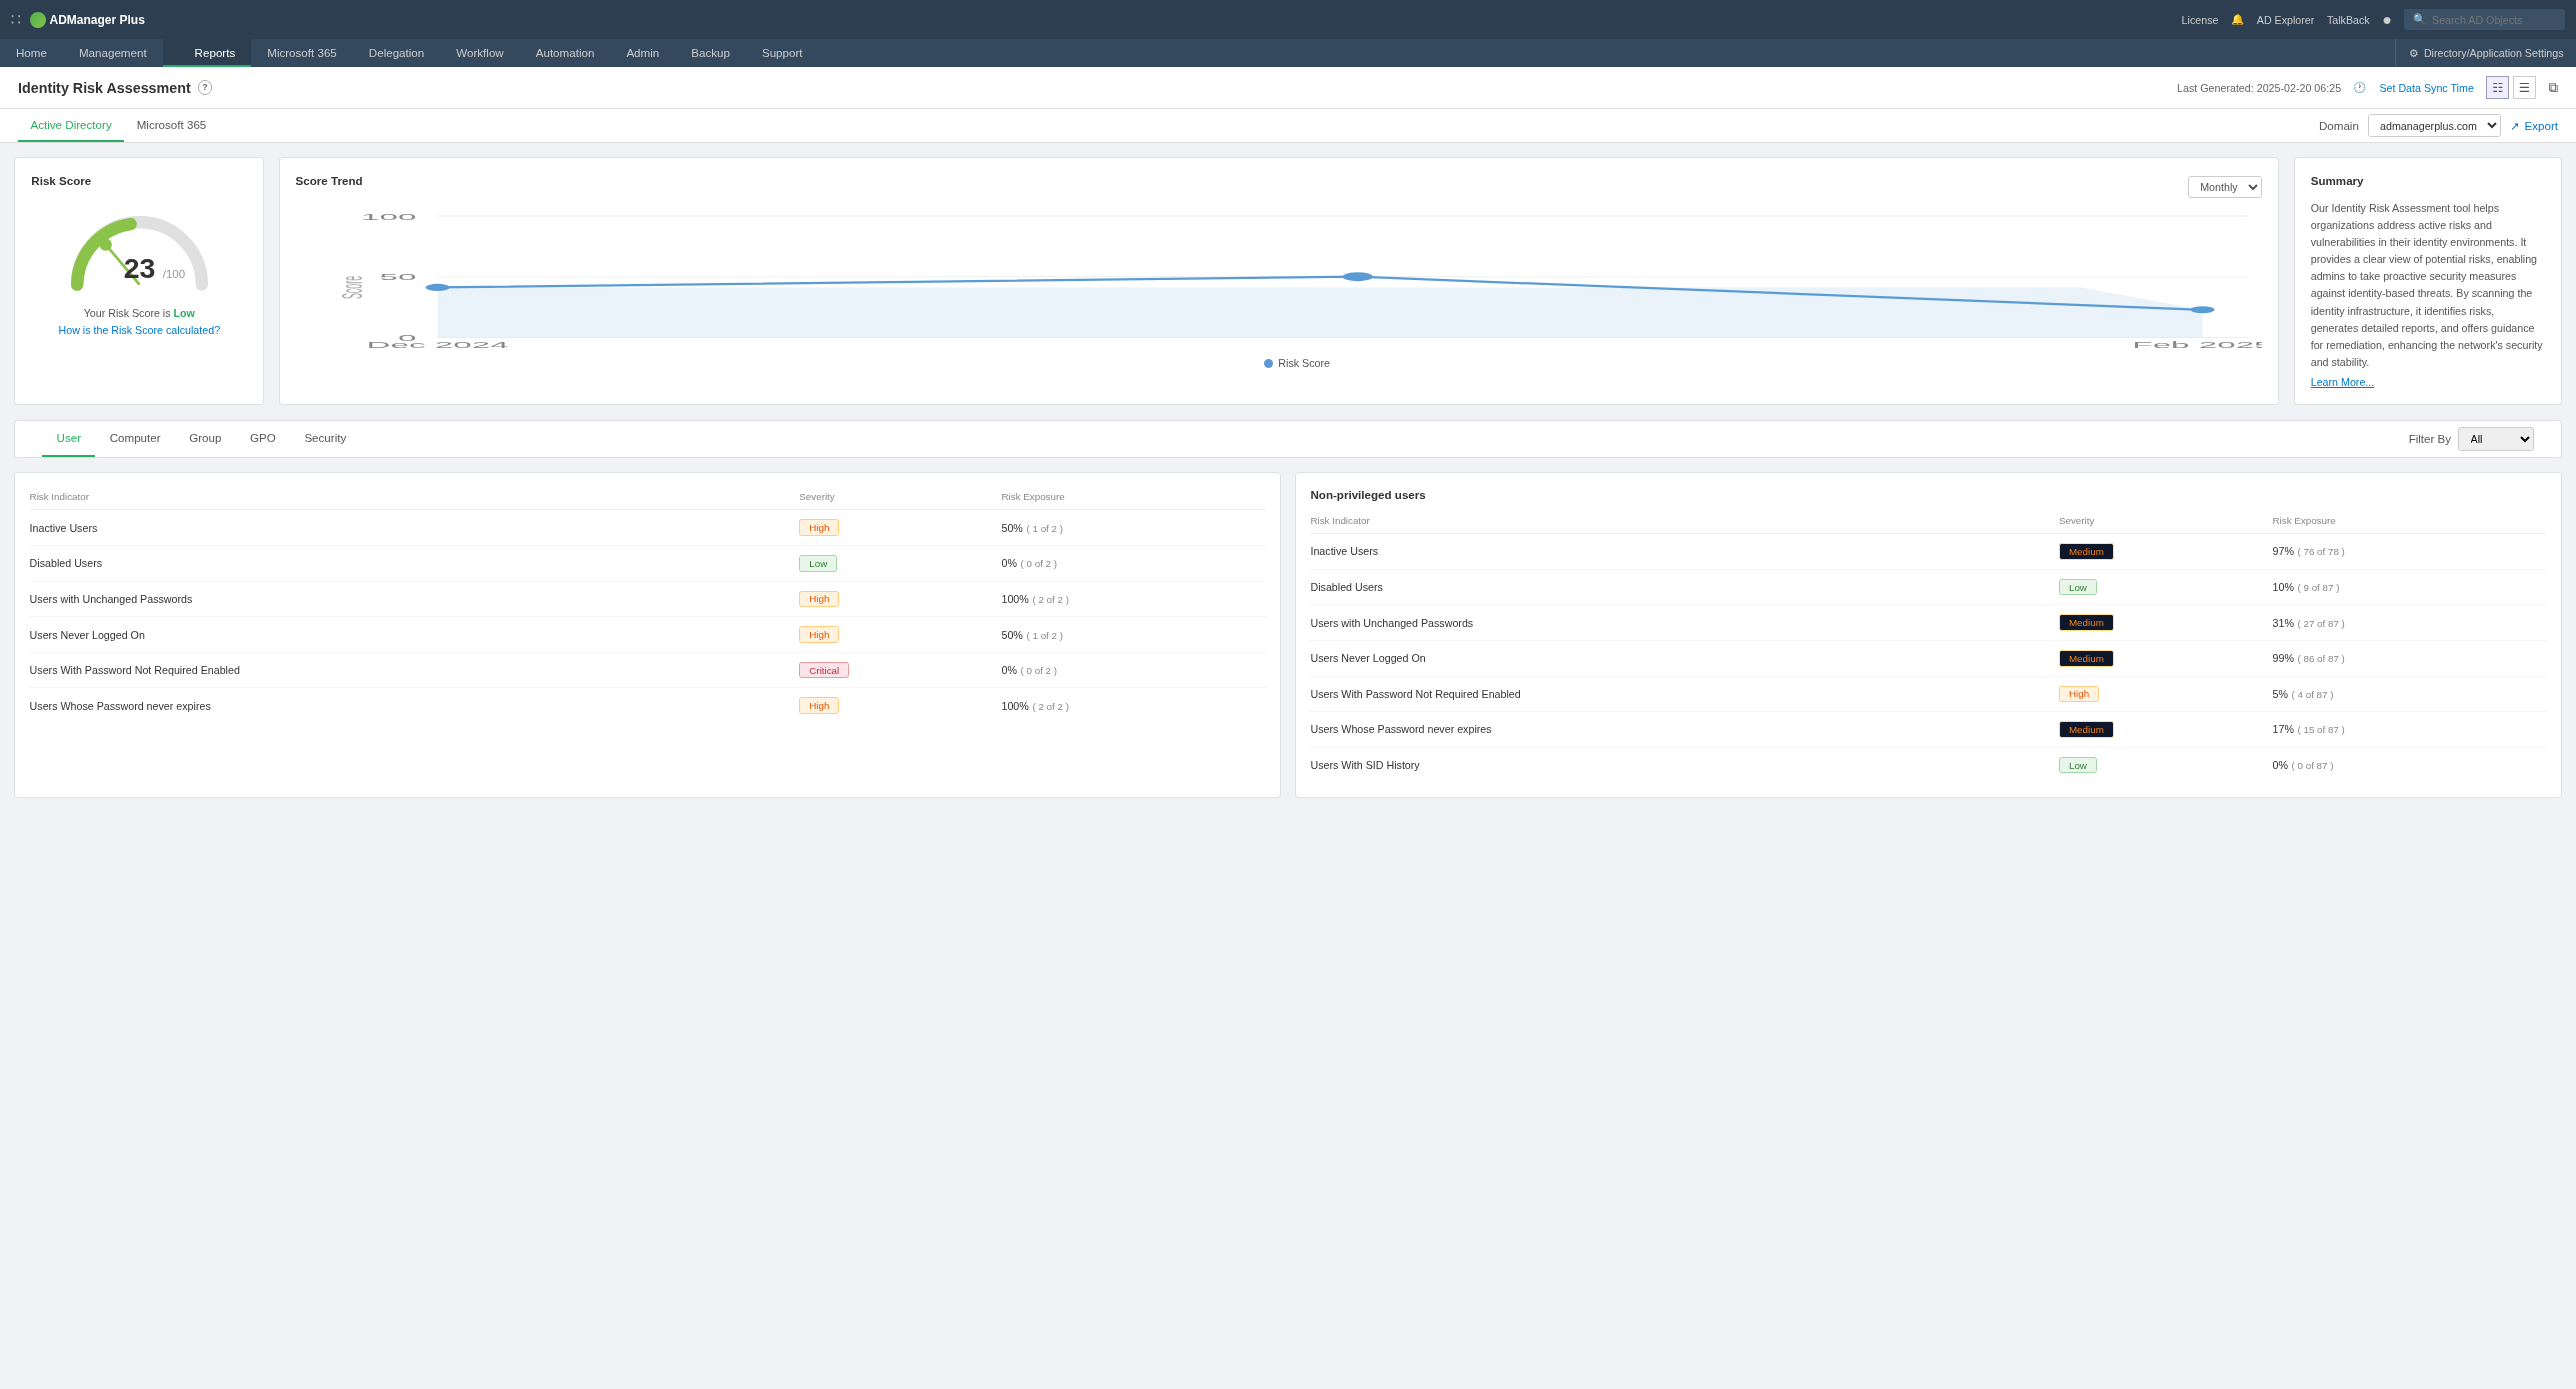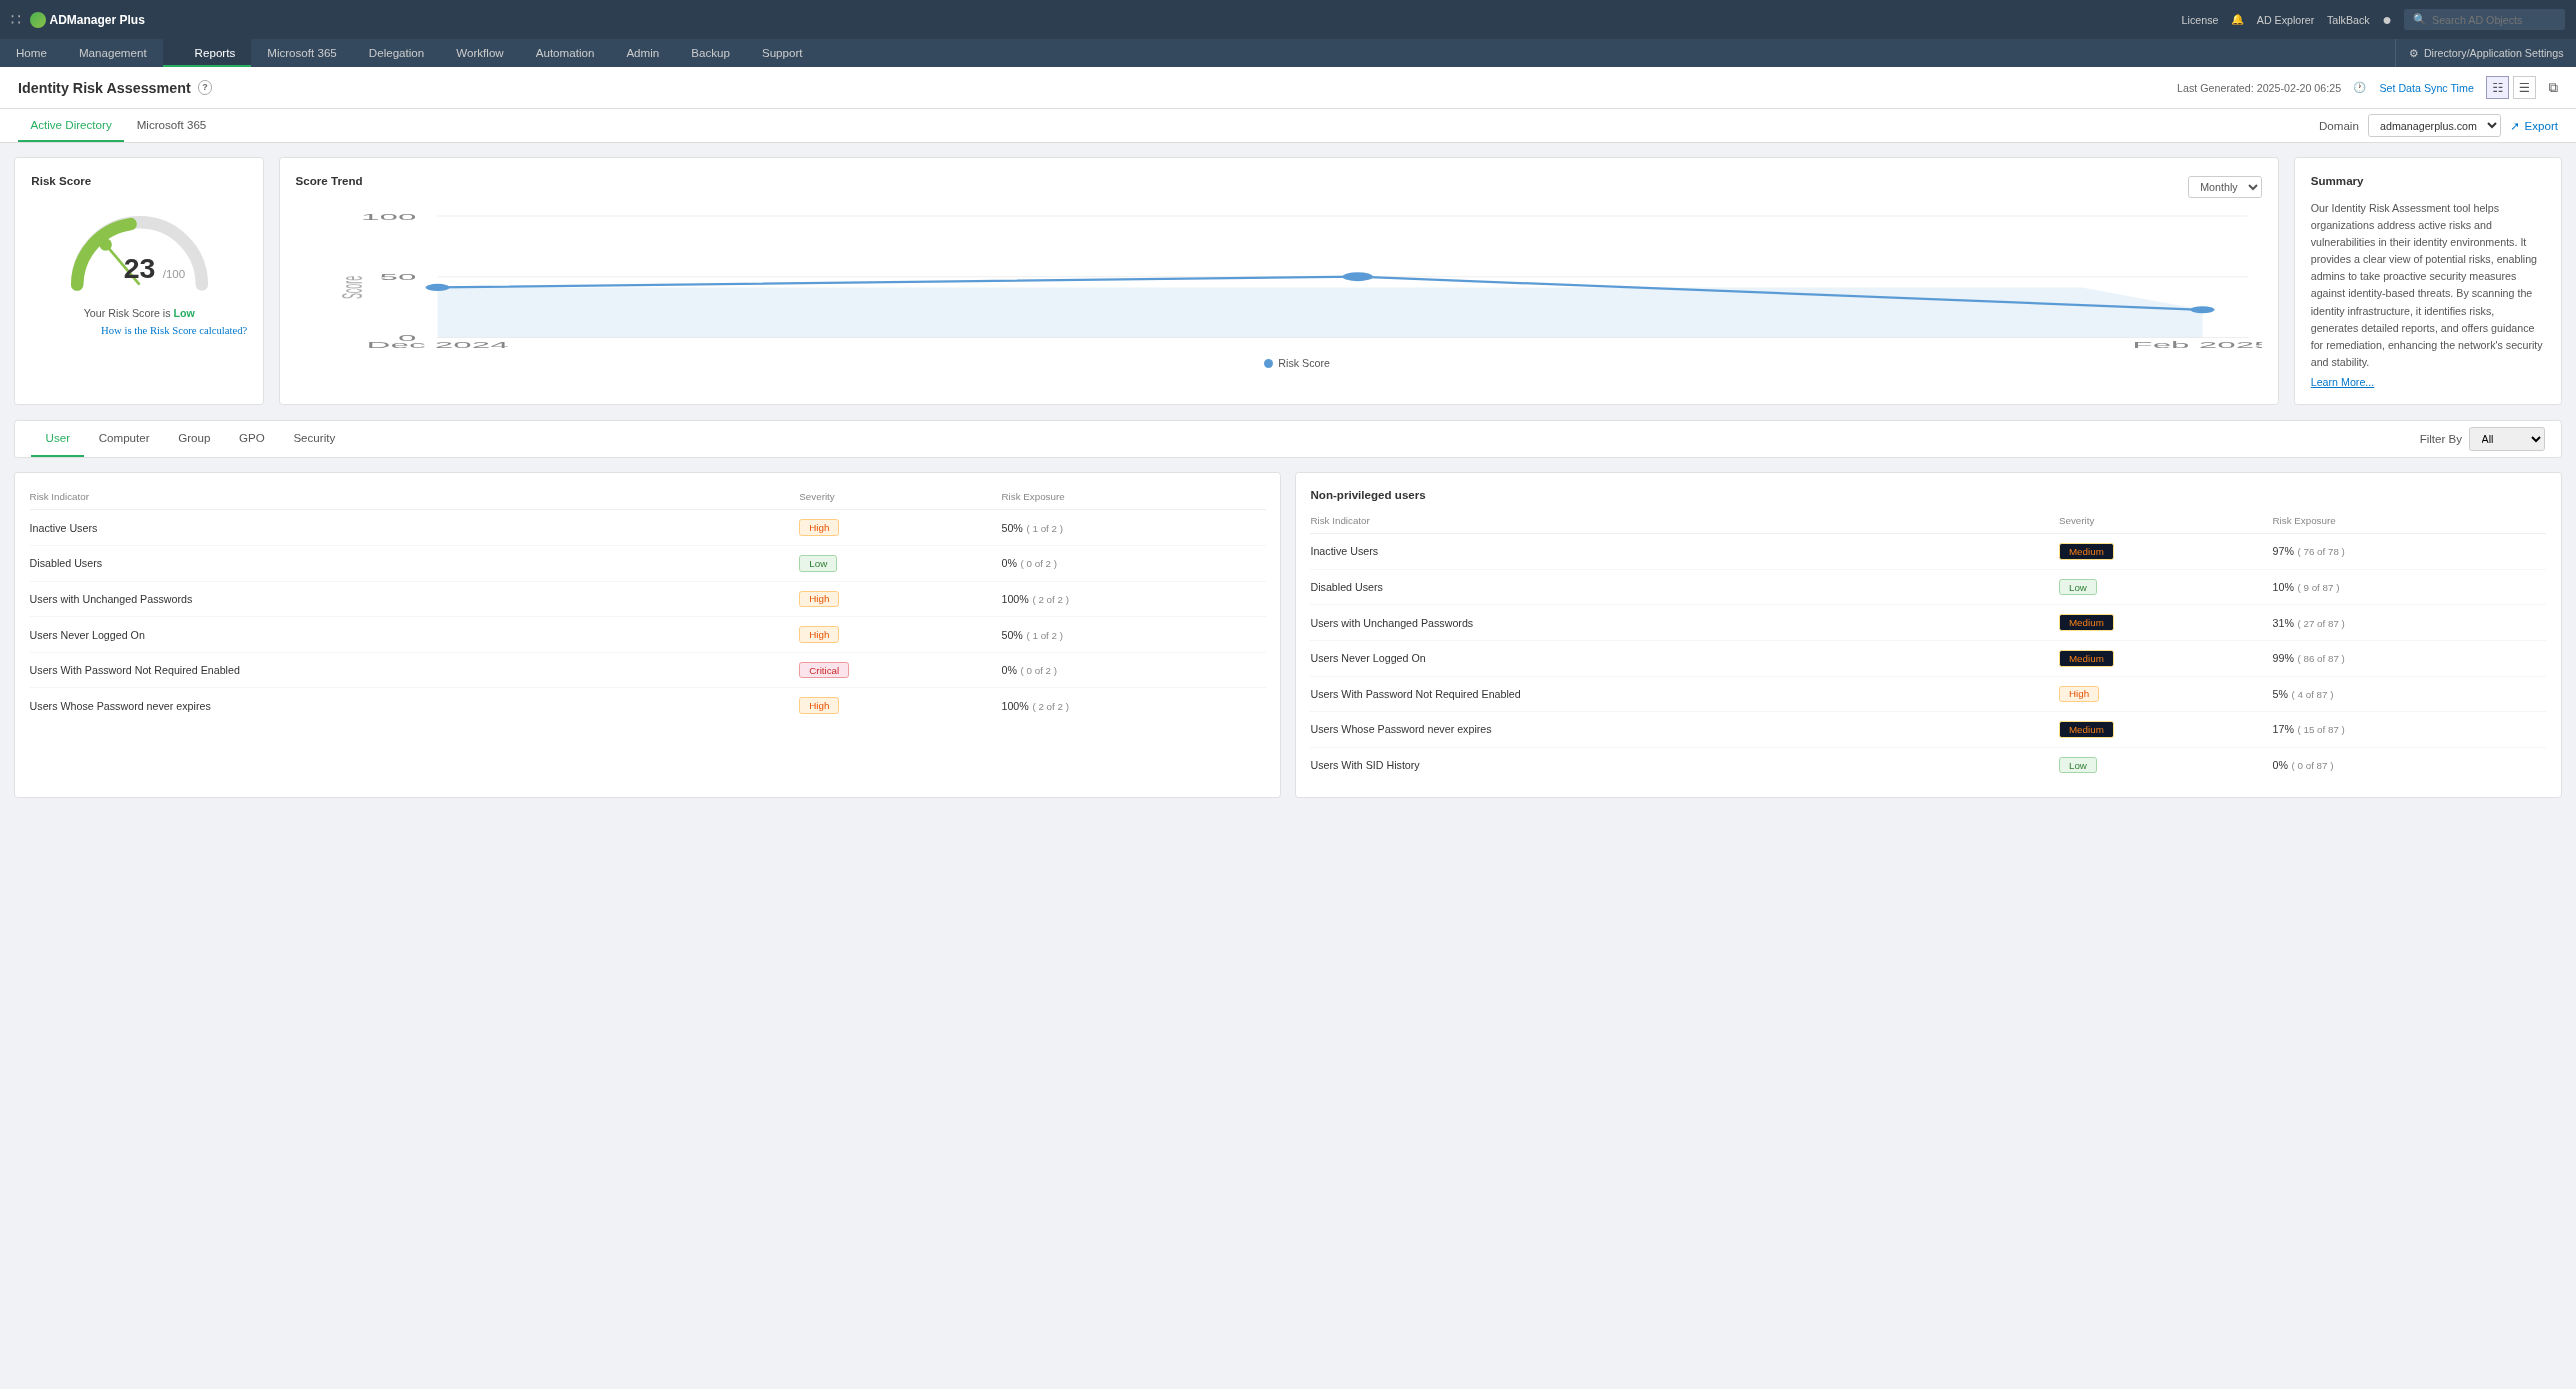--- a/index.html
+++ b/index.html
@@ -52,38 +52,38 @@
 
     
     .card { background: #fff; border: 0.9px solid #e0e0e0; border-radius: 3.6px; padding: 16px; }
     .card-title { font-size: 11.6px; font-weight: 600; color: #333; margin-bottom: 12.5px; }
 
     .risk-score-card { flex: 0 0 250px; }
     .gauge-container { position: relative; width: 161px; height: 98px; margin: 0 auto 9px; }
     .gauge-svg { width: 161px; height: 98px; }
     .risk-label { text-align: center; font-size: 10.7px; color: #555; margin-top: 5.4px; }
     .risk-label .low { color: #27ae60; font-weight: 600; }
-    .risk-calc-link { text-align: right; display: block; color: #0077cc; font-size: 10.7px; margin-top: 5.4px; cursor: pointer; font-family: Liberation Serif, serif; }
+    .risk-calc-link { text-align: center; display: block; color: #0077cc; font-size: 10.7px; margin-top: 5.4px; cursor: pointer; }
 
     
     .trend-card { flex: 1; }
     .trend-header { display: flex; justify-content: space-between; align-items: center; margin-bottom: 7.2px; }
     .trend-filter { font-size: 10.7px; color: #555; border: 0.9px solid #ccc; border-radius: 2.7px; padding: 2.7px 7.2px; cursor: pointer; background: #fff; }
     .chart-area { position: relative; height: 143px; padding-left: 36px; }
     .chart-svg { width: 100%; height: 143px; }
     .legend { display: flex; align-items: center; gap: 5.4px; font-size: 10.7px; color: #555; margin-top: 5.4px; justify-content: center; }
     .legend-dot { width: 9px; height: 9px; border-radius: 50%; background: #5b9bd5; display: inline-block; }
 
     
     .summary-card { flex: 0 0 268px; }
     .summary-text { font-size: 10.7px; color: #555; line-height: 1.6; }
     .learn-more { color: #0077cc; font-size: 10.7px; cursor: pointer; text-decoration: underline; margin-top: 5.4px; display: inline-block; }
 
     
-    .filter-row { background: #fff; border: 0.9px solid #e0e0e0; border-radius: 3.6px; padding: 0 16px; display: flex; align-items: center; justify-content: space-between; }
+    .filter-row { background: #fff; border: 0.9px solid #e0e0e0; border-radius: 3.6px; padding: 0 27px; display: flex; align-items: center; justify-content: space-between; }
     .filter-tabs { display: flex; }
     .filter-tab { padding: 10.7px 14.3px; font-size: 11.6px; color: #555; cursor: pointer; border-bottom: 2.7px solid transparent; }
     .filter-tab.active { color: #27ae60; border-bottom: 2.7px solid #27ae60; font-weight: 500; }
     .filter-by { display: flex; align-items: center; gap: 7.2px; font-size: 11.6px; color: #555; }
     .filter-by select { border: 0.9px solid #ccc; border-radius: 2.7px; padding: 3.6px 7.2px; font-size: 10.7px; }
 
     
     .tables-row { display: flex; gap: 14.3px; }
     .table-card { flex: 1; background: #fff; border: 0.9px solid #e0e0e0; border-radius: 3.6px; padding: 14.3px; }
     .table-card-title { font-size: 11.6px; font-weight: 600; color: #333; margin-bottom: 10.7px; }

